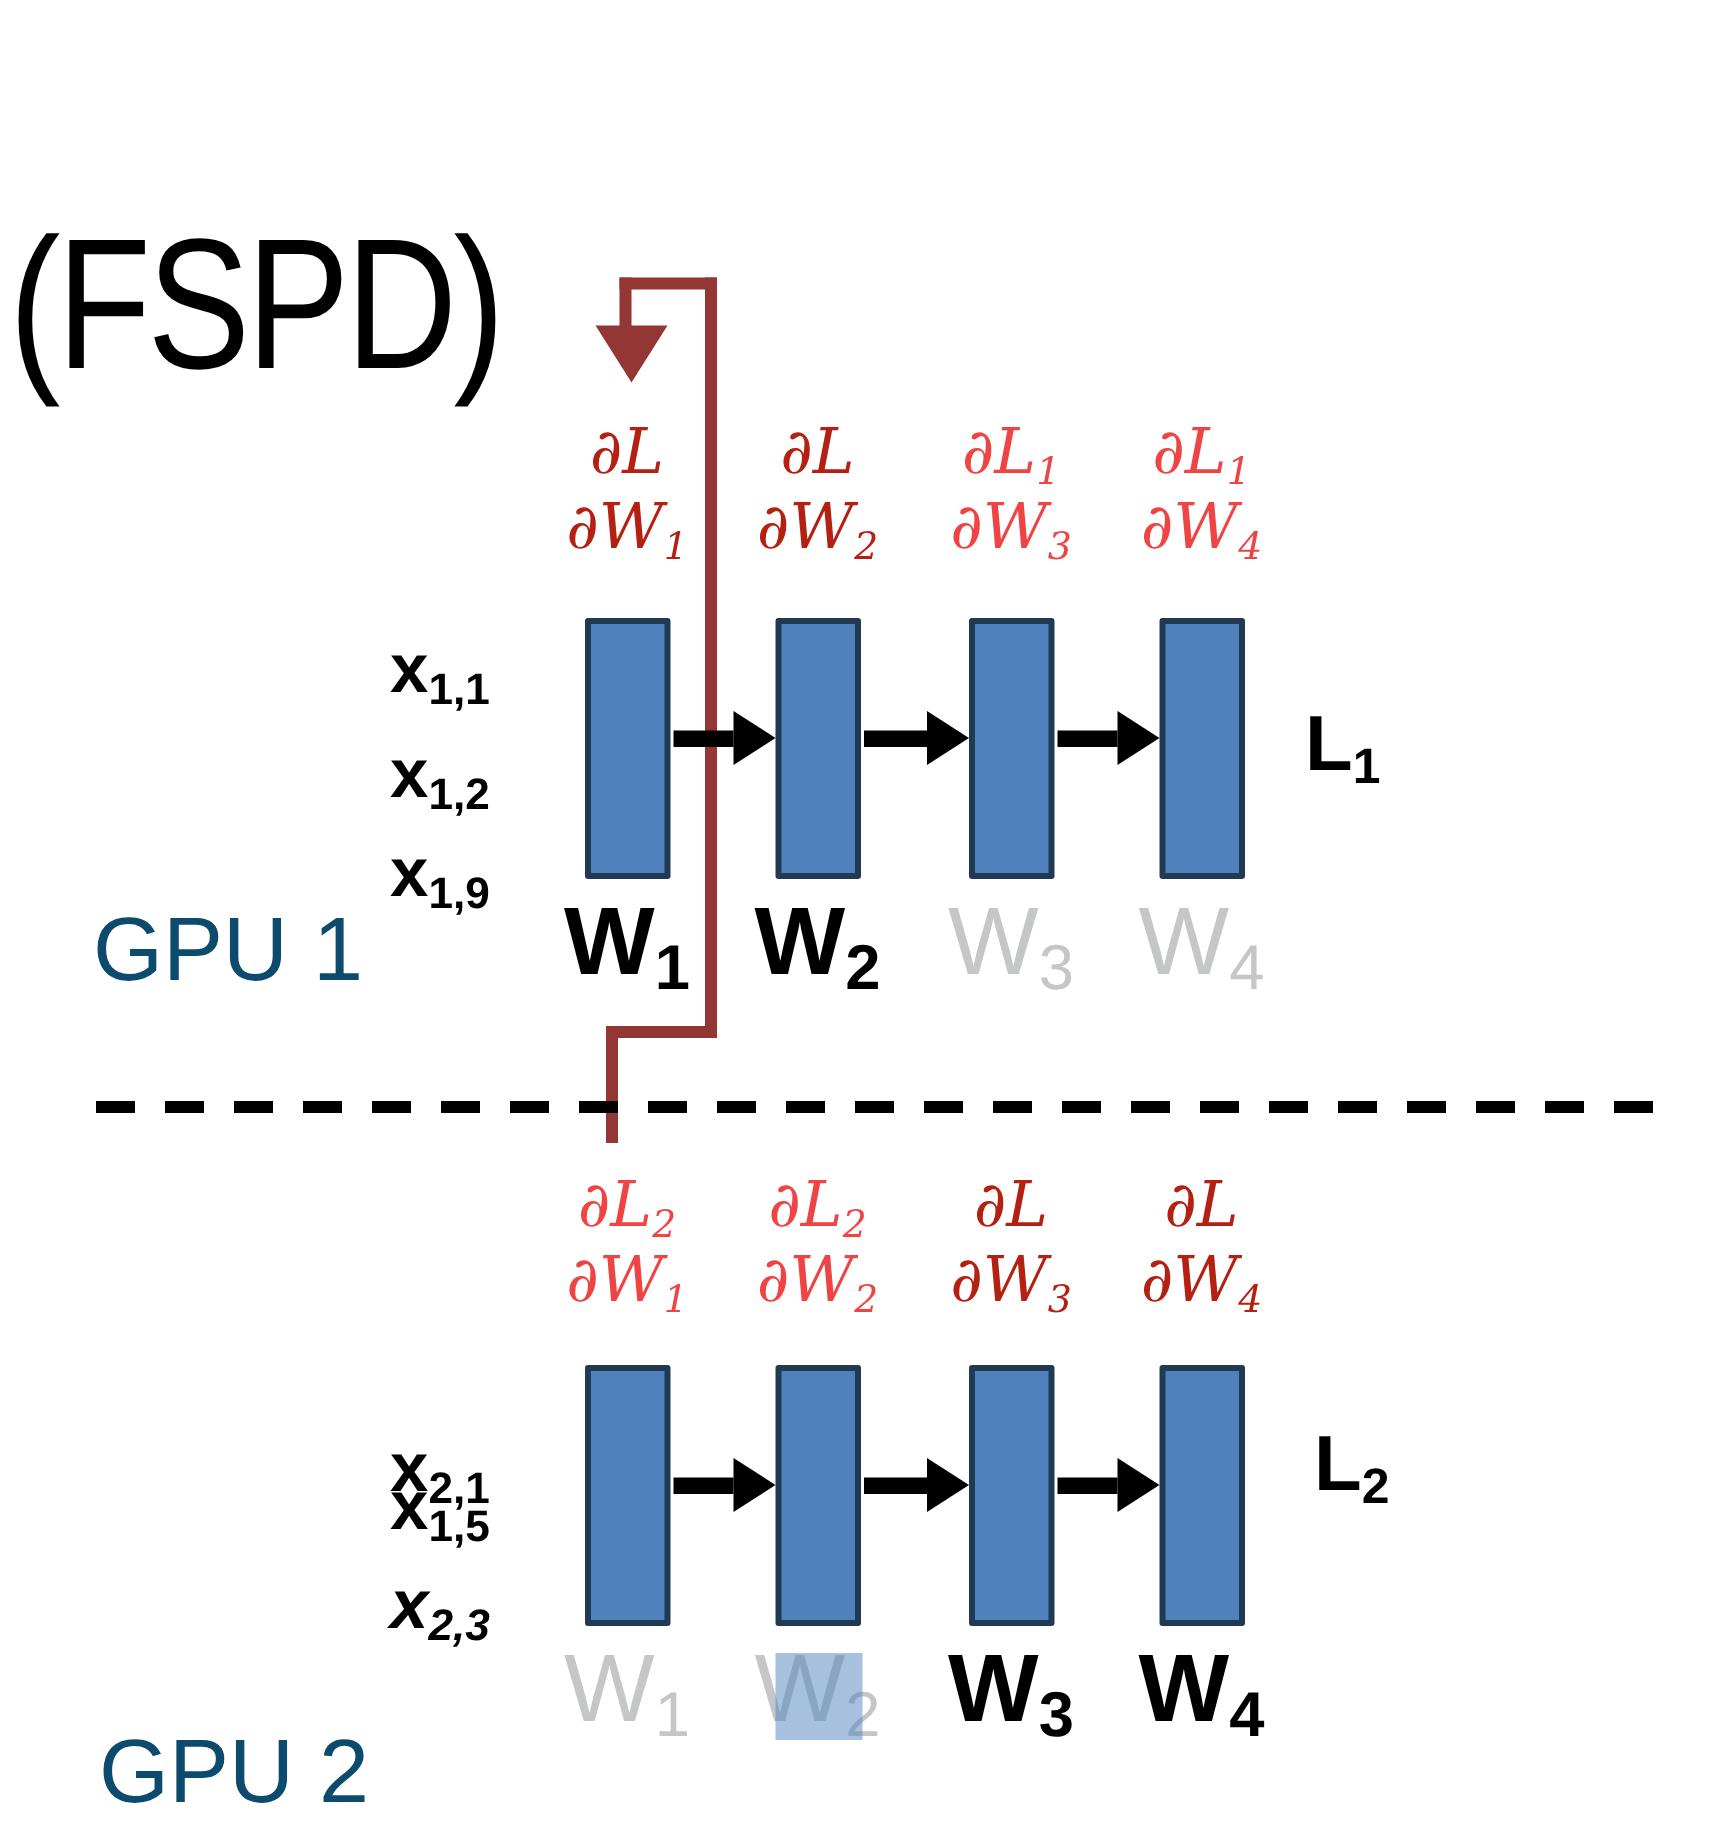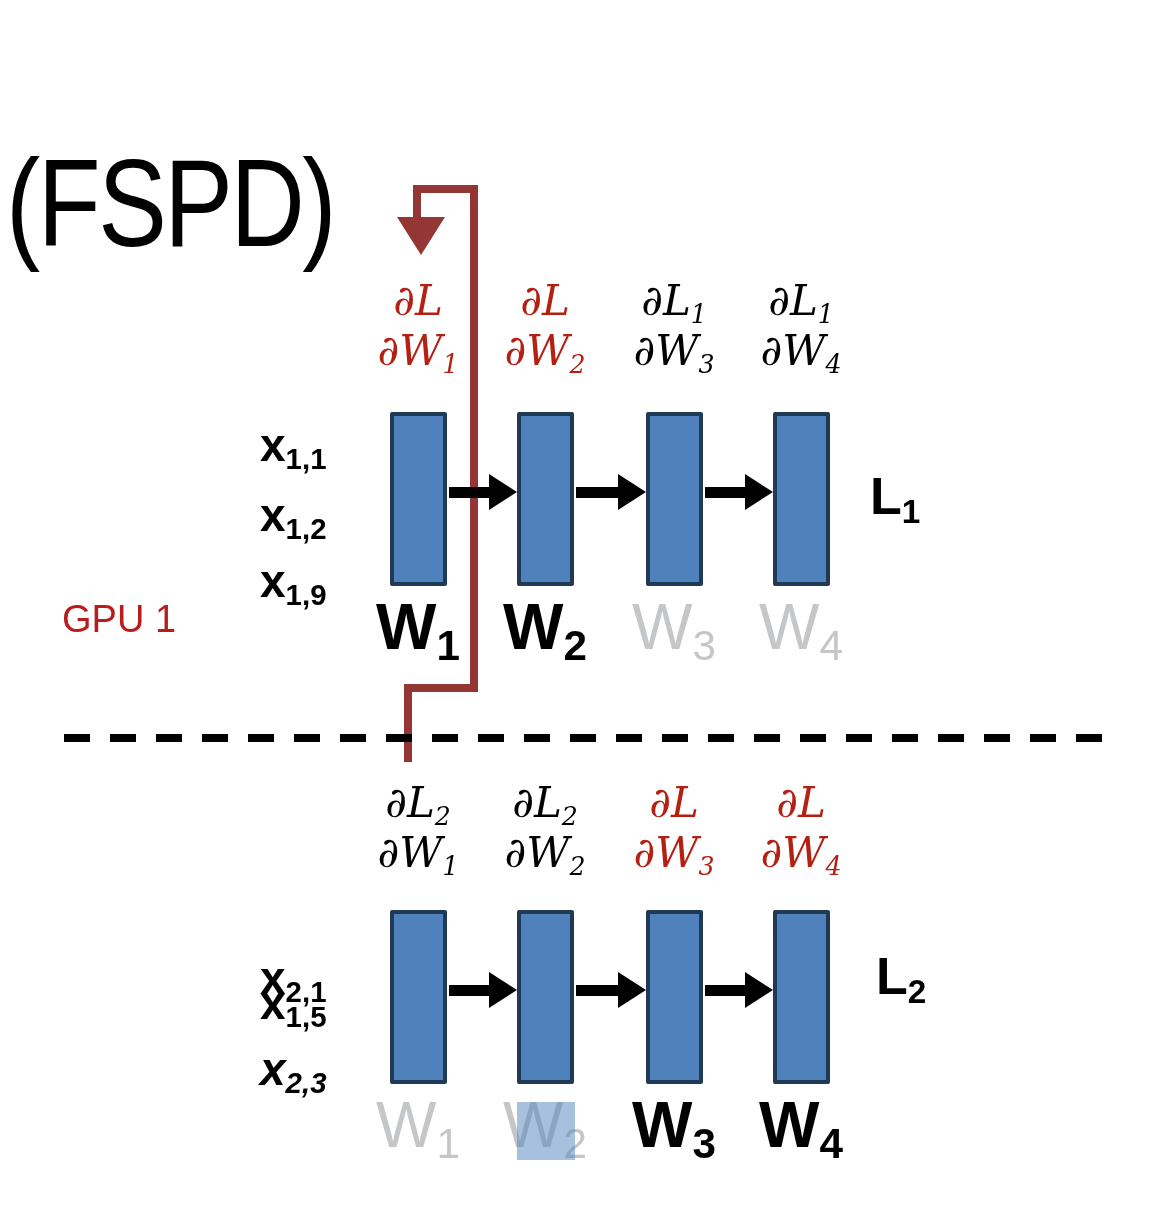--- a/index.html
+++ b/index.html
@@ -15,21 +15,21 @@
          transform:scaleX(0.83);transform-origin:left top;letter-spacing:-3px;}
 
   
   .frac{width:116px;text-align:center;font-family:"DejaVu Serif","DejaVu Sans",serif;
         font-style:italic;}
   .frac .num,.frac .den{display:block;font-size:42px;line-height:50px;}
   .frac .bar{height:4px;width:90px;margin:4px auto;}
   .frac sub{font-size:0.60em;vertical-align:-0.30em;line-height:0;font-style:italic;}
   .frac.active{color:#b42012;}
   .frac.active .bar{background:#b42012;}
-  .frac.faded{color:#000000;}
+  .frac.faded{color:#ef4444;}
   .frac.faded .bar{background:#f3dcda;}
 
   
   .layer{width:49px;height:166px;background:#4f81bd;border:4px solid #203a54;border-radius:2px;}
 
   
   .fwd{height:36px;}
   .fwd .shaft{position:absolute;left:0;top:13px;height:11px;background:#000;}
   .fwd .head{position:absolute;top:0;width:0;height:0;
              border-top:18px solid transparent;border-bottom:18px solid transparent;
@@ -37,21 +37,21 @@
 
   
   .input-label{font-size:46px;font-weight:700;color:#000;line-height:50px;}
   .input-label sub{font-size:0.64em;vertical-align:-0.28em;line-height:0;}
   .weight-label{width:116px;text-align:center;font-size:64px;line-height:58px;}
   .weight-label sub{font-size:0.66em;vertical-align:-0.25em;line-height:0;}
   .weight-label.active{font-weight:700;color:#000;}
   .weight-label.inactive{font-weight:400;color:#c5c6c8;}
   .loss-label{font-size:52px;font-weight:700;color:#000;}
   .loss-label sub{font-size:0.64em;vertical-align:-0.28em;line-height:0;}
-  .gpu-label{font-size:38px;color:#b91c1c;}
+  .gpu-label{font-size:60px;color:#0c4a6e;}
 
   
   .red{background:#943634;}
   .red-arrowhead{width:0;height:0;border-left:24px solid transparent;
                  border-right:24px solid transparent;border-top:38px solid #943634;}
 
   
   .hl{background:rgba(79,129,189,0.50);}
 
   
@@ -173,14 +173,15 @@
     </div>
 
   <div class="abs loss-label" style="left:876px;top:946px;"><span>L</span><sub>2</sub></div>
 
   <div class="abs weight-label inactive" style="left:360px;top:1096px;"><span>W</span><sub>1</sub></div>
   <div class="abs weight-label inactive" style="left:487px;top:1096px;"><span>W</span><sub>2</sub></div>
   <div class="abs hl" style="left:517px;top:1102px;width:58px;height:58px;"></div>
   <div class="abs weight-label active" style="left:616px;top:1096px;"><span>W</span><sub>3</sub></div>
   <div class="abs weight-label active" style="left:743px;top:1096px;"><span>W</span><sub>4</sub></div>
 
+  <div class="abs gpu-label" style="left:66px;top:1146px;">GPU 2</div>
 
 </div>
 
 </body></html>

